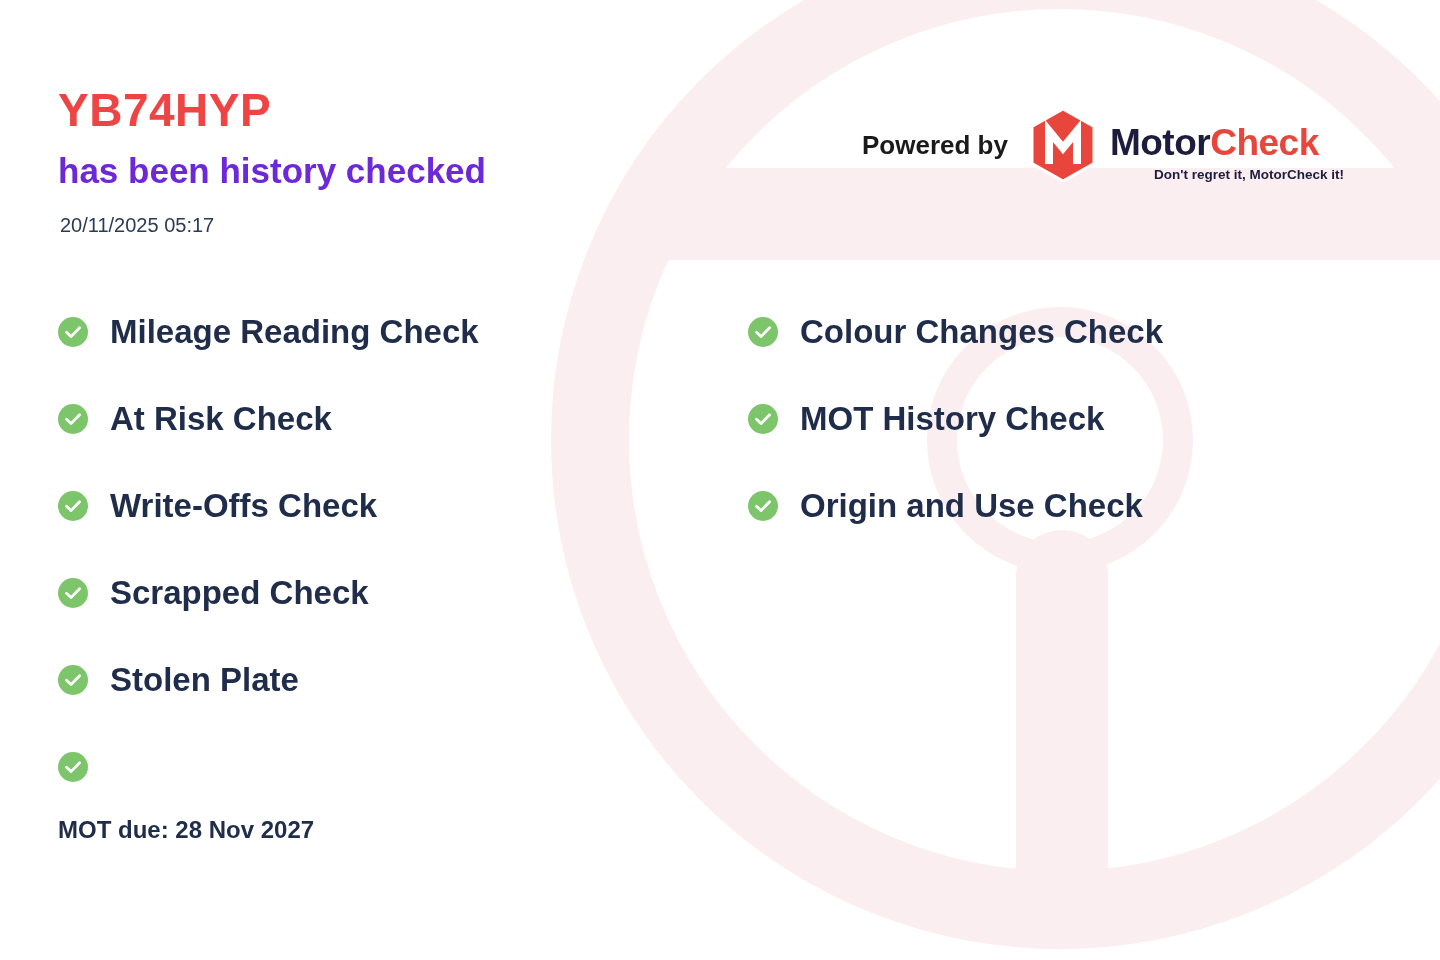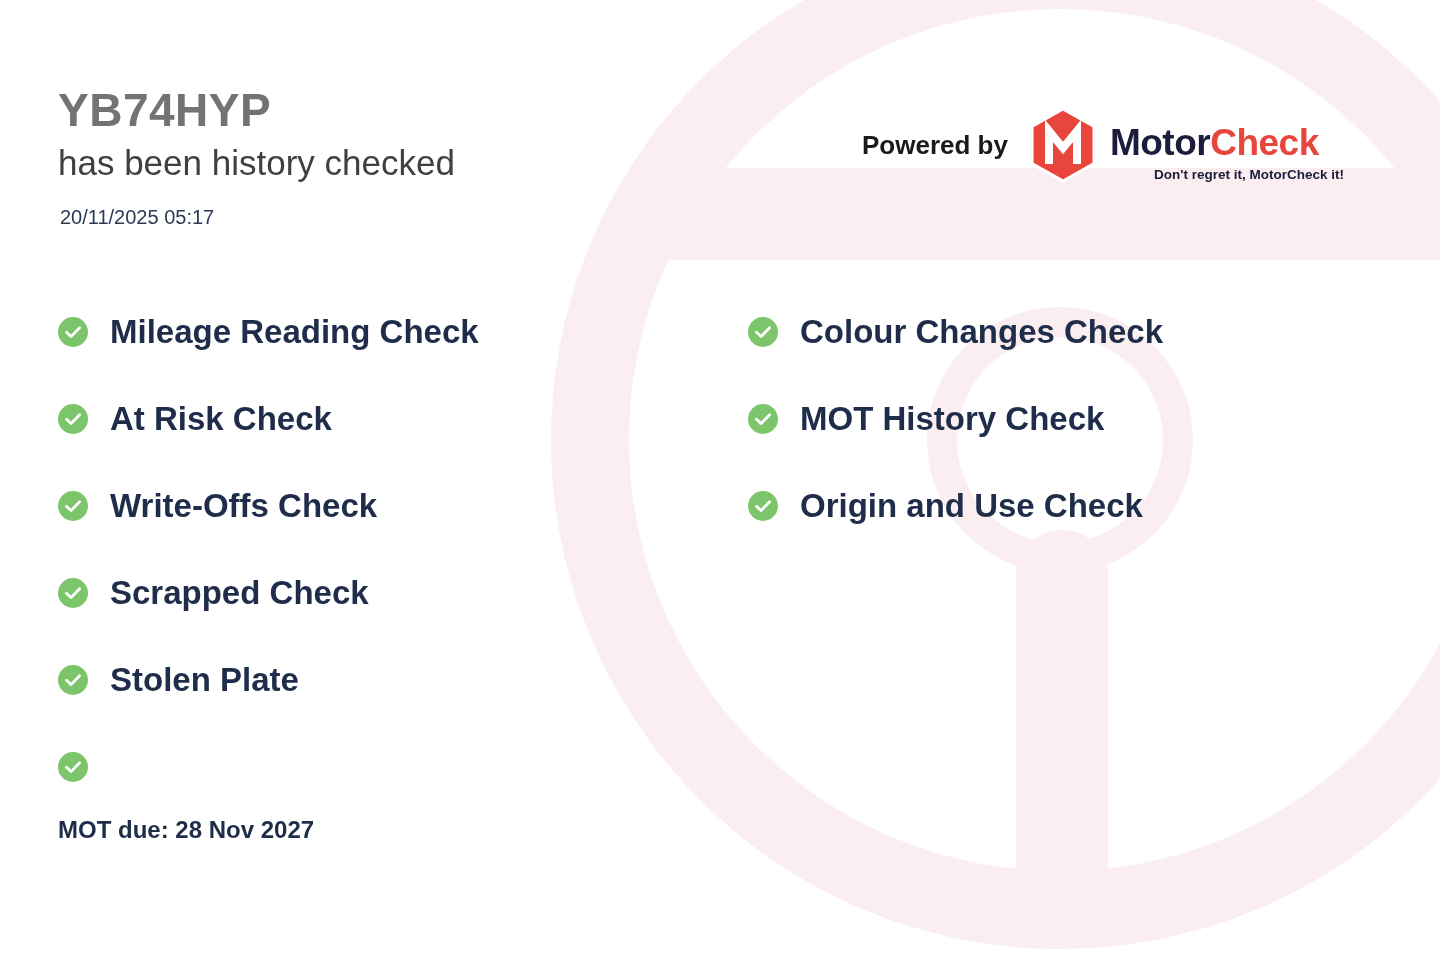--- a/index.html
+++ b/index.html
@@ -35,31 +35,31 @@
   
   .header {
     position: absolute;
     left: 58px;
     top: 86px;
     z-index: 2;
   }
   .reg {
     font-size: 46px;
     font-weight: bold;
-    color: #737373;
+    color: #ef4444;
     letter-spacing: 0.5px;
     line-height: 1.08;
     margin: 0;
   }
   .subtitle {
     font-size: 35px;
-    font-weight: normal;
-    color: #404040;
+    font-weight: bold;
+    color: #6d28d9;
     line-height: 1.2;
-    margin: 6px 0 0 0;
+    margin: 14px 0 0 0;
   }
   .timestamp {
     font-size: 20px;
     color: #2b3a55;
     margin: 22px 0 0 2px;
     font-weight: normal;
   }
 
   
   .powered {

